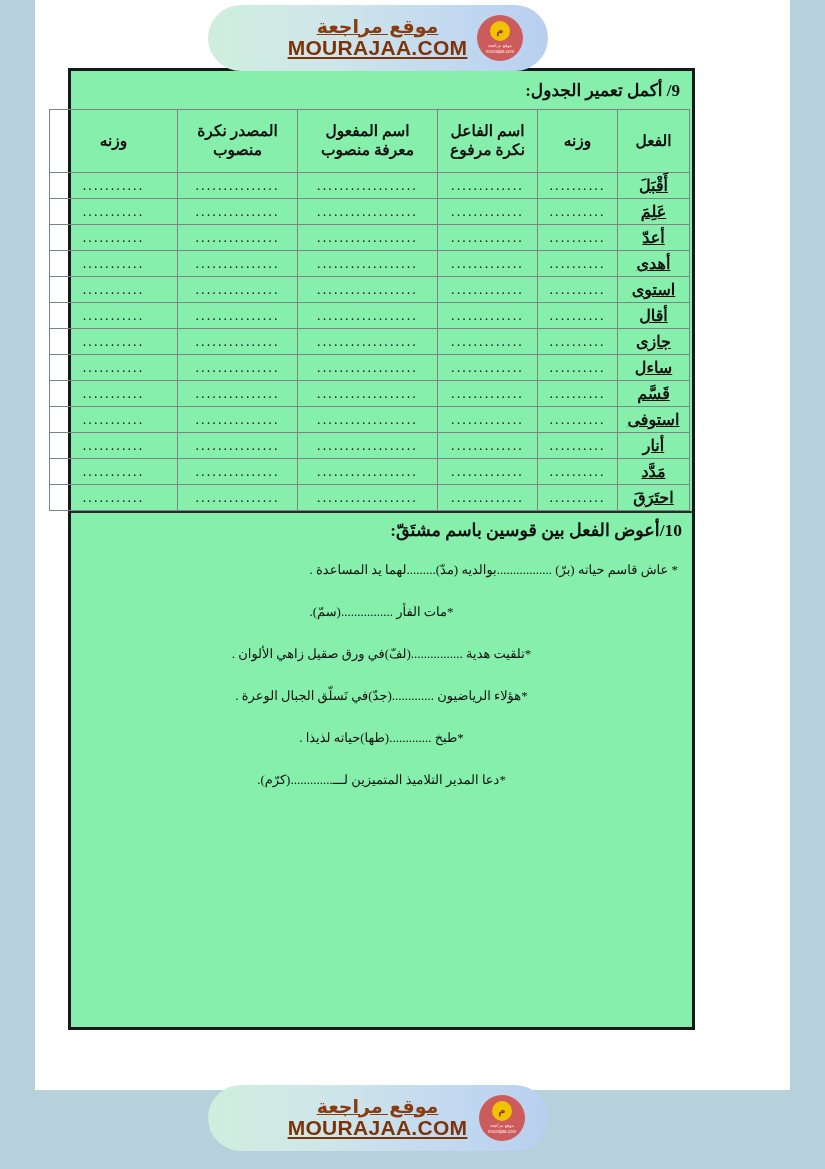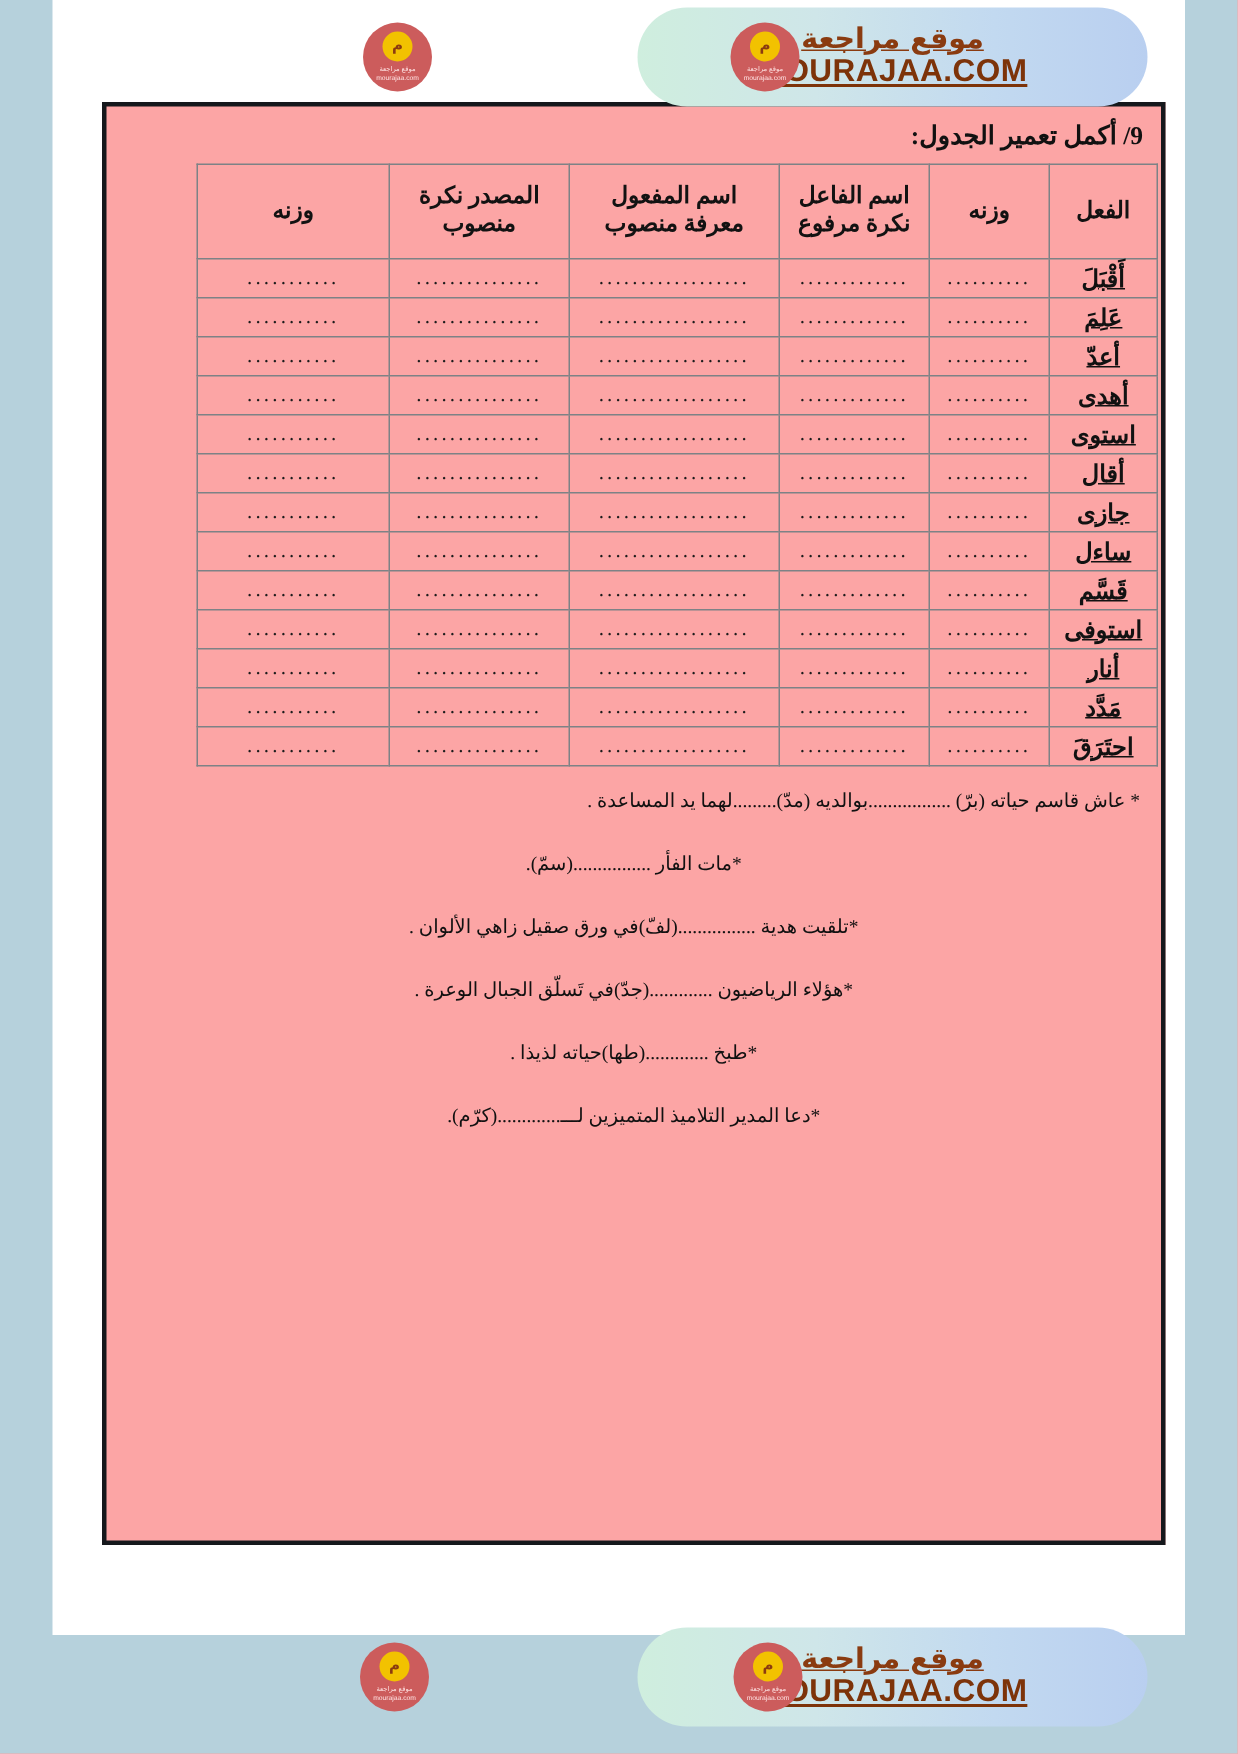--- a/index.html
+++ b/index.html
@@ -21,25 +21,26 @@
     left: 35px;
     top: 0;
     width: 755px;
     height: 1090px;
     background: #ffffff;
   }
 
   
   .banner {
     position: absolute;
-    left: 10px;
+    left: 0;
     width: 755px;
     height: 72px;
     display: flex;
     align-items: center;
+    justify-content: center;
     z-index: 40;
   }
   .banner.top  { top: 2px; }
   .banner.bottom { top: 1082px; }
 
   .banner-pill {
     position: relative;
     width: 340px;
     height: 66px;
     border-radius: 33px;
@@ -106,24 +107,24 @@
     line-height: 1.25;
     margin-top: 2px;
     direction: ltr;
   }
 
   
   .frame {
     position: absolute;
     left: 68px;
     top: 68px;
-    width: 709px;
+    width: 627px;
     height: 962px;
     border: 3px solid #15181c;
-    background: #fca5a5;
+    background: #86efac;
     box-sizing: border-box;
     z-index: 10;
   }
 
   
   .ex-heading {
     font-family: "Liberation Serif", "DejaVu Serif", serif;
     font-size: 17px;
     font-weight: bold;
     color: #111;
@@ -503,20 +504,21 @@
           <td>
             <span class="dots">...............</span>
           </td>
           <td>
             <span class="dots">...........</span>
           </td>
         </tr>
       </tbody>
   </table>
 
+  <div class="ex-heading ex10">10/أعوض الفعل بين قوسين باسم مشتَقّ:</div>
 
   <div class="sentences" id="sentence-list">
       <div class="sentence wide">* عاش قاسم حياته (برّ) .................بوالديه (مدّ).........لهما يد المساعدة .</div>
       <div class="sentence center">*مات الفأر ................(سمّ).</div>
       <div class="sentence center">*تلقيت هدية ................(لفّ)في ورق صقيل زاهي الألوان .</div>
       <div class="sentence center">*هؤلاء الرياضيون .............(جدّ)في تَسلّق الجبال الوعرة .</div>
       <div class="sentence center">*طبخ .............(طها)حياته لذيذا .</div>
       <div class="sentence center">*دعا المدير التلاميذ المتميزين لـــ.............(كرّم).</div>
     </div>
 

